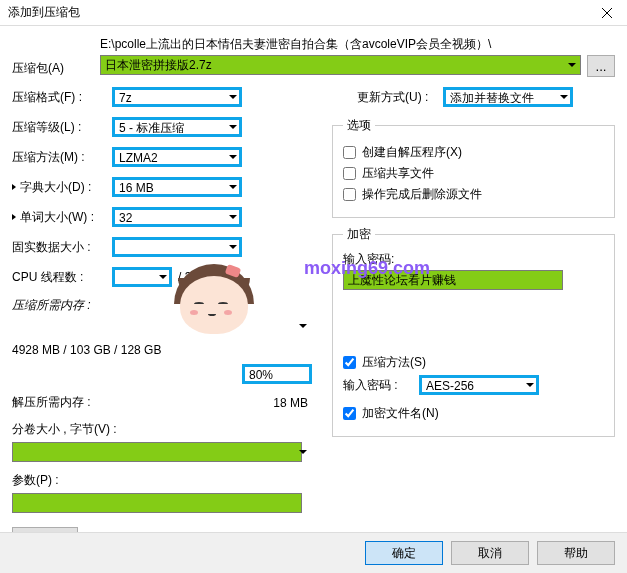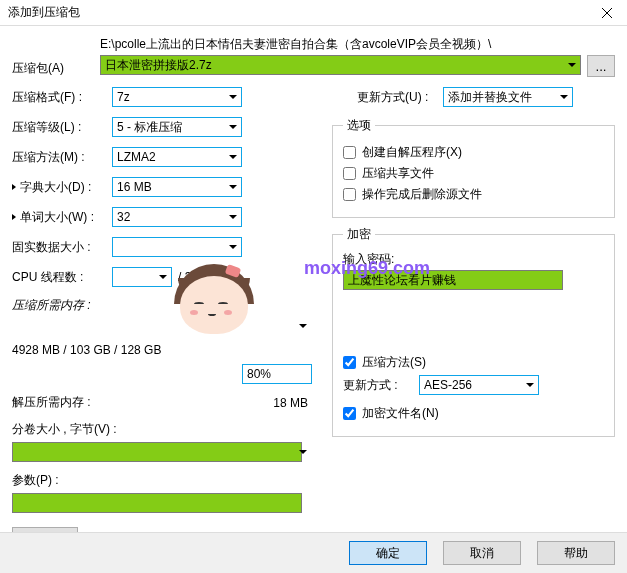--- a/index.html
+++ b/index.html
@@ -11,33 +11,33 @@
 .label { width: 80px; flex-shrink: 0; }
 .path-text { font-size: 12px; margin-bottom: 2px; }
 input[type="text"] { border: 1px solid #7a7a7a; padding: 2px 4px; font-size: 12px; height: 20px; background: #84cc16; }
 .archive-input { flex: 1; }
 .browse-btn { width: 28px; height: 22px; border: 1px solid #adadad; background: #e1e1e1; cursor: pointer; }
 .main-grid { display: flex; gap: 20px; }
 .left-col { width: 300px; }
 .right-col { flex: 1; }
 .form-row { display: flex; align-items: center; margin-bottom: 10px; }
 .form-label { width: 100px; flex-shrink: 0; }
-.select { border: 1px solid #0ea5e9; padding: 1px 18px 1px 4px; font-size: 12px; height: 20px; background: #fff; appearance: none; position: relative; width: 130px; cursor: pointer; }
+.select { border: 3px solid #0ea5e9; padding: 1px 18px 1px 4px; font-size: 12px; height: 20px; background: #fff; appearance: none; position: relative; width: 130px; cursor: pointer; }
 .select-wrap { position: relative; display: inline-block; }
 .select-wrap::after { content: ""; position: absolute; right: 5px; top: 8px; width: 0; height: 0; border-left: 4px solid transparent; border-right: 4px solid transparent; border-top: 4px solid #000; pointer-events: none; }
 .select-wide { width: 130px; }
 fieldset { border: 1px solid #ccc; padding: 6px 10px 10px 10px; margin-bottom: 8px; }
 fieldset legend { padding: 0 4px; font-size: 12px; }
 .checkbox-row { display: flex; align-items: center; margin: 4px 0; gap: 4px; }
 .checkbox-row input { margin-right: 2px; }
 .info-text { margin: 2px 0; font-size: 12px; }
 .bullet { display: inline-block; width: 0; height: 0; border-top: 3px solid transparent; border-bottom: 3px solid transparent; border-left: 4px solid #000; margin-right: 4px; vertical-align: middle; }
 .password-input { border: 1px solid #0078d7; width: 220px; }
 .param-input { width: 290px; }
-.bottom-bar { display: flex; justify-content: flex-end; gap: 16px; padding: 8px 12px; border-top: 1px solid #ddd; position: absolute; bottom: 0; width: 627px; background: #f0f0f0; }
+.bottom-bar { display: flex; justify-content: flex-end; gap: 8px; padding: 8px 12px; border-top: 1px solid #ddd; position: absolute; bottom: 0; width: 627px; background: #f0f0f0; }
 .btn { width: 78px; height: 24px; border: 1px solid #adadad; background: #e1e1e1; font-size: 12px; cursor: pointer; }
 .btn-primary { border: 1px solid #0078d7; background: #cce4f7; }
 .options-btn { width: 66px; height: 24px; border: 1px solid #adadad; background: #e1e1e1; font-size: 12px; cursor: pointer; margin-top: 4px; }
 .value-right { margin-left: auto; padding-right: 4px; }
 .threads-row { display: flex; align-items: center; }
 .threads-total { margin-left: 6px; }
 .watermark { position: absolute; top: 260px; left: 170px; pointer-events: none; z-index: 100; }
 .watermark-text { font-family: "KaiTi", serif; font-size: 36px; color: #d6536f; font-weight: bold; letter-spacing: 4px; }
 .watermark-sub { font-family: Arial; font-size: 18px; color: #8b5cf6; font-weight: bold; margin-top: -2px; margin-left: 56px; }
 .cartoon { position: absolute; width: 90px; height: 90px; }
@@ -158,21 +158,21 @@
       <fieldset style="min-height:200px;">
         <legend>加密</legend>
         <div class="info-text">输入密码:</div>
         <input type="text" class="password-input" value="上魔性论坛看片赚钱" style="">
         <div style="height:60px;"></div>
         <div class="checkbox-row">
             <input type="checkbox" checked="" style="">
             <span>压缩方法(S)</span>
           </div>
         <div class="form-row">
-            <span style="width:76px;">更新方式 :</span>
+            <span style="width:76px;">输入密码 :</span>
             <div class="select-wrap"><select class="select" style="width:120px;"><option>AES-256</option></select></div>
           </div>
         <div class="checkbox-row">
             <input type="checkbox" checked="" style="">
             <span>加密文件名(N)</span>
           </div>
       </fieldset>
     </div>
   </div>
 </div>

